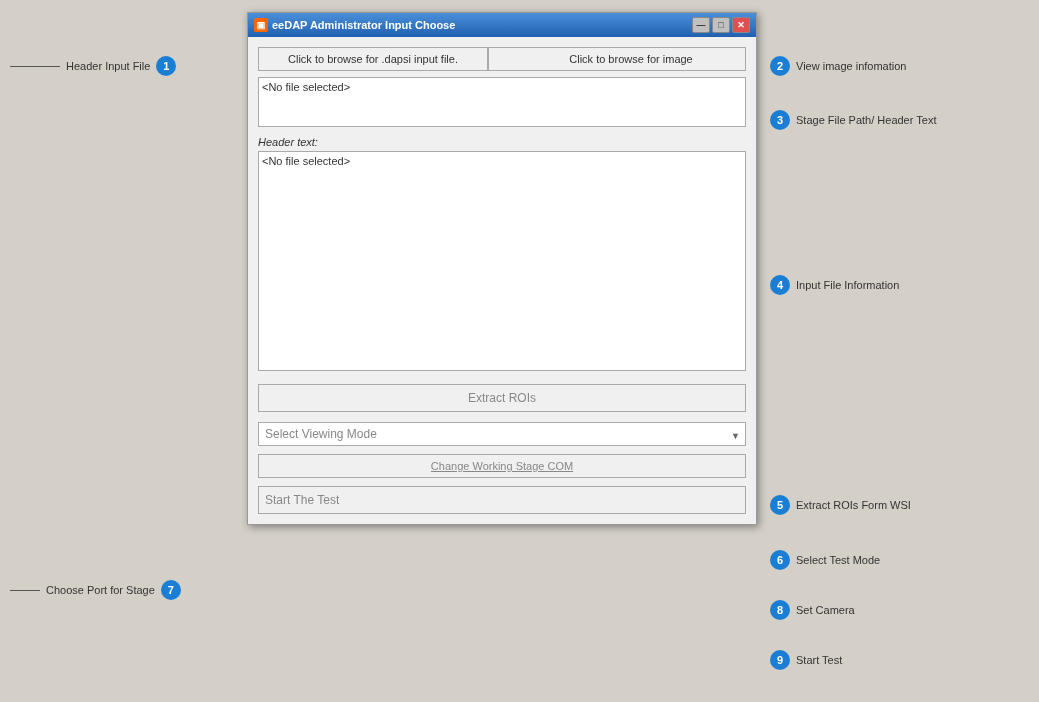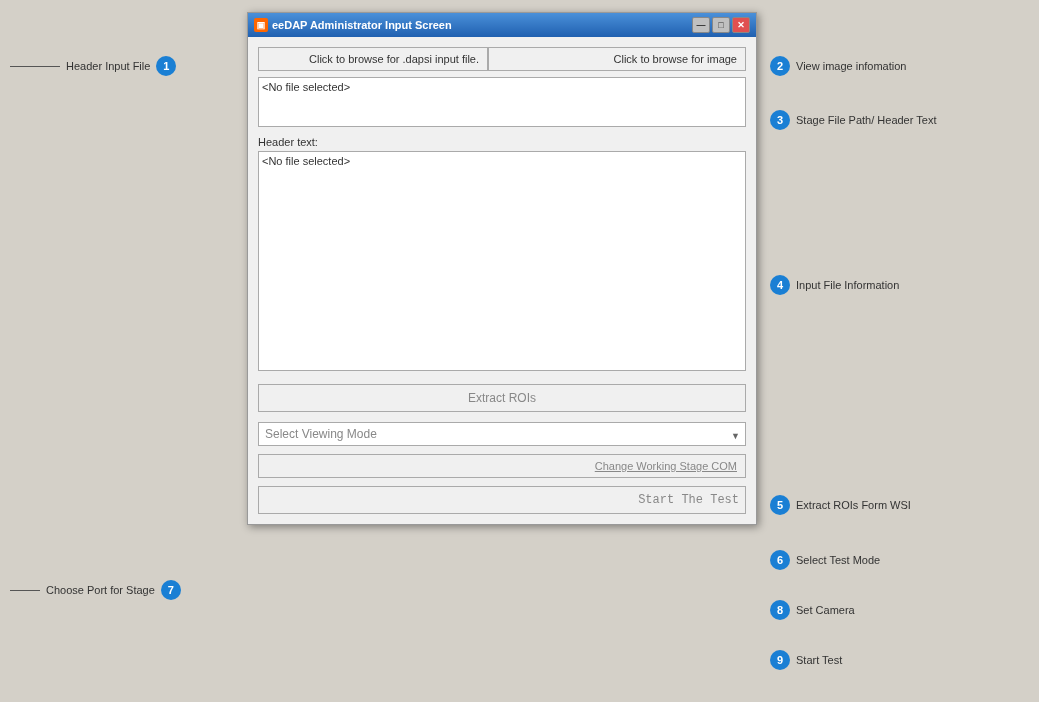--- a/index.html
+++ b/index.html
@@ -90,21 +90,21 @@
       margin-bottom: 6px;
     }
 
     .win-btn {
       background: #f0f0f0;
       border: 1px solid #aaa;
       padding: 5px 8px;
       cursor: pointer;
       font-size: 11px;
       color: #333;
-      text-align: right;
+      text-align: center;
     }
 
     .btn-browse-file {
       flex: 1;
     }
 
     .btn-browse-image {
       flex: 1;
       padding-left: 36px;
     }
@@ -120,20 +120,21 @@
       color: #333;
       resize: none;
       font-family: inherit;
       margin-bottom: 6px;
     }
 
     .header-label {
       font-size: 11px;
       color: #333;
       margin-bottom: 3px;
+      font-style: italic;
     }
 
     .header-text-area {
       width: 100%;
       height: 220px;
       border: 1px solid #aaa;
       background: white;
       padding: 3px;
       font-size: 11px;
       color: #333;
@@ -193,22 +194,21 @@
     }
 
     .start-btn {
       width: 100%;
       padding: 6px;
       background: #f0f0f0;
       border: 1px solid #aaa;
       color: #888;
       font-size: 12px;
       cursor: pointer;
-      text-align: right;
-      font-family: Liberation Mono, monospace;
+      text-align: left;
     }
 
     
     .annotation {
       position: absolute;
       display: flex;
       align-items: center;
       gap: 6px;
     }
 
@@ -246,21 +246,21 @@
       flex-direction: row;
     }
   </style>
 </head>
 <body>
 
 <div class="window">
   <div class="titlebar">
     <div class="titlebar-title">
       <div class="titlebar-icon">▣</div>
-      <span>eeDAP Administrator Input Screen</span>
+      <span>eeDAP Administrator Input Choose</span>
     </div>
     <div class="titlebar-controls">
       <div class="titlebar-btn">—</div>
       <div class="titlebar-btn">□</div>
       <div class="titlebar-btn close-btn">✕</div>
     </div>
   </div>
 
   <div class="window-body">
     

